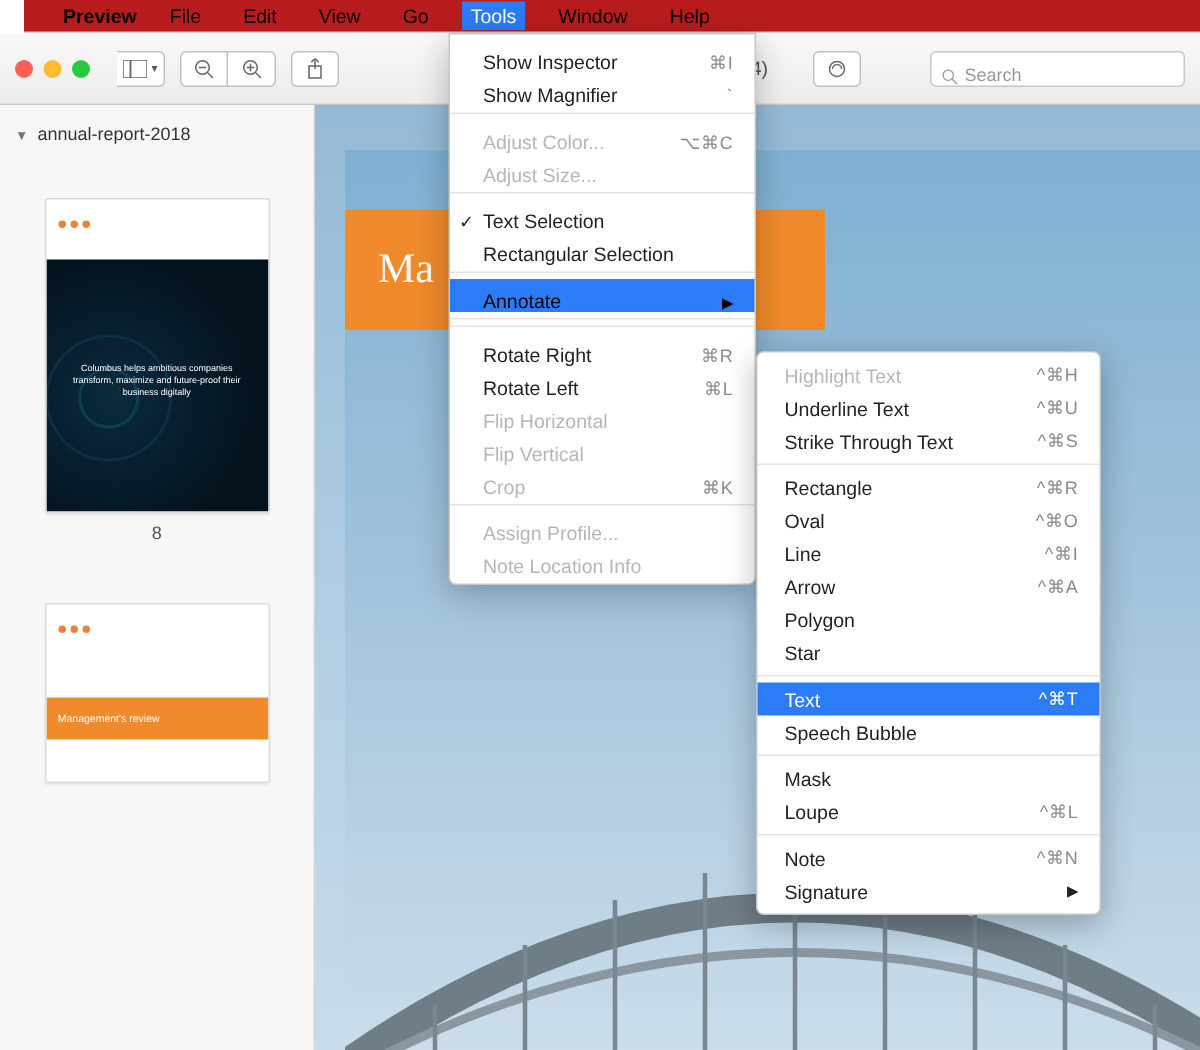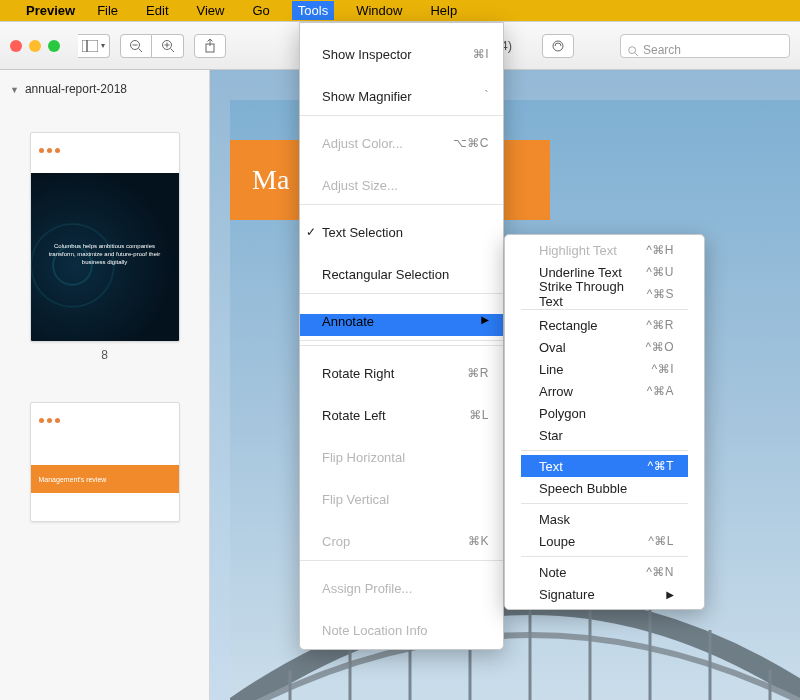--- a/index.html
+++ b/index.html
@@ -1,19 +1,19 @@
 <!DOCTYPE html>
 <html><head>
   <meta charset="utf-8">
   <style>
     * { margin: 0; padding: 0; box-sizing: border-box; font-family: -apple-system, "Helvetica Neue", Helvetica, Arial, sans-serif; }
     body { width: 800px; height: 700px; overflow: hidden; background: #fff; position: relative; }
 
     
-    .menubar { height: 22px; background: #eab308; display: flex; align-items: center; padding: 0 12px; font-size: 13px; border-bottom: 1px solid #d0d0d0; }
+    .menubar { height: 22px; background: #b91c1c; display: flex; align-items: center; padding: 0 12px; font-size: 13px; border-bottom: 1px solid #d0d0d0; margin-left: 16px; }
     .menubar .apple { font-size: 14px; margin-right: 14px; }
     .menubar .appname { font-weight: 600; margin-right: 16px; }
     .menubar .mitem { margin-right: 16px; padding: 2px 6px; cursor: default; }
     .menubar .mitem.active { background: #2b7cf6; color: #fff; border-radius: 0; }
 
     
     .toolbar { height: 48px; background: linear-gradient(#f9f9f9,#ececec); border-bottom: 1px solid #c9c9c9; display: flex; align-items: center; padding: 0 10px; font-size: 13px; }
     .traffic { display: flex; gap: 7px; margin-right: 18px; }
     .traffic span { width: 12px; height: 12px; border-radius: 50%; display: inline-block; }
     .t-close { background: #ff5f57; }
@@ -48,30 +48,30 @@
     .thumb2 .band { position:absolute; top:62px; left:0; right:0; height:28px; background:#f08a2b; color:#fff; font-size:7px; display:flex; align-items:center; padding-left:8px; }
 
     
     .mainview { flex:1; background: linear-gradient(180deg,#94b9d6 0%,#aac9e0 40%,#c8dced 100%); position: relative; overflow:hidden; }
     .page { position:absolute; left:20px; right:0; top:30px; bottom:-40px; background: linear-gradient(180deg,#7fb0d3 0%, #a2c3dc 45%, #cfe0ec 100%); }
     .page .header-band { position:absolute; top:40px; left:0; width:320px; height:80px; background:#f08a2b; color:#fff; font-size:28px; font-family: Georgia, serif; display:flex; align-items:center; padding-left:22px; }
     .bridge { position:absolute; bottom:0; left:0; right:0; height:220px; }
 
     
     .menu { position:absolute; top:22px; left:299px; width:205px; background:#fff; border:1px solid #c7c7c7; border-radius:0 0 5px 5px; box-shadow: 0 6px 22px rgba(0,0,0,.25); font-size:13px; padding: 4px 0; }
-    .menu .row { display:flex; align-items:flex-start; height:22px; padding: 0 14px 0 22px; position: relative; color:#222;margin-top:20px; }
+    .menu .row { display:flex; align-items:flex-end; height:22px; padding: 0 14px 0 22px; position: relative; color:#222; }
     .menu .row.disabled { color:#b6b6b6; }
     .menu .row.sel { background:#2b7cf6; color:#000000; }
     .menu .row .kb { margin-left:auto; color:#8a8a8a; font-size:12px; letter-spacing: 0.5px; }
     .menu .row .chk { position:absolute; left:6px; font-size:12px; }
     .menu .row .sub { margin-left:auto; font-size:10px; }
     .menu .sep { height:1px; background:#e3e3e3; margin:4px 0; }
 
     
-    .submenu { position:absolute; top:234px; left:504px; width:201px; background:#fff; border:1px solid #c7c7c7; border-radius:5px; box-shadow: 0 6px 22px rgba(0,0,0,.28); font-size:13px; padding: 4px 16px; }
+    .submenu { position:absolute; top:234px; left:504px; width:230px; background:#fff; border:1px solid #c7c7c7; border-radius:5px; box-shadow: 0 6px 22px rgba(0,0,0,.28); font-size:13px; padding: 4px 0; }
     .submenu .row { display:flex; align-items:center; height:22px; padding: 0 14px 0 18px; color:#222; }
     .submenu .row.disabled { color:#b6b6b6; }
     .submenu .row.sel { background:#2b7cf6; color:#fff; }
     .submenu .row .kb { margin-left:auto; color:#8a8a8a; font-size:12px; letter-spacing:0.5px; }
     .submenu .row.sel .kb { color:#fff; }
     .submenu .row .sub { margin-left:auto; font-size:10px; }
     .submenu .sep { height:1px; background:#e3e3e3; margin:4px 0; }
   </style>
 </head>
 <body>

